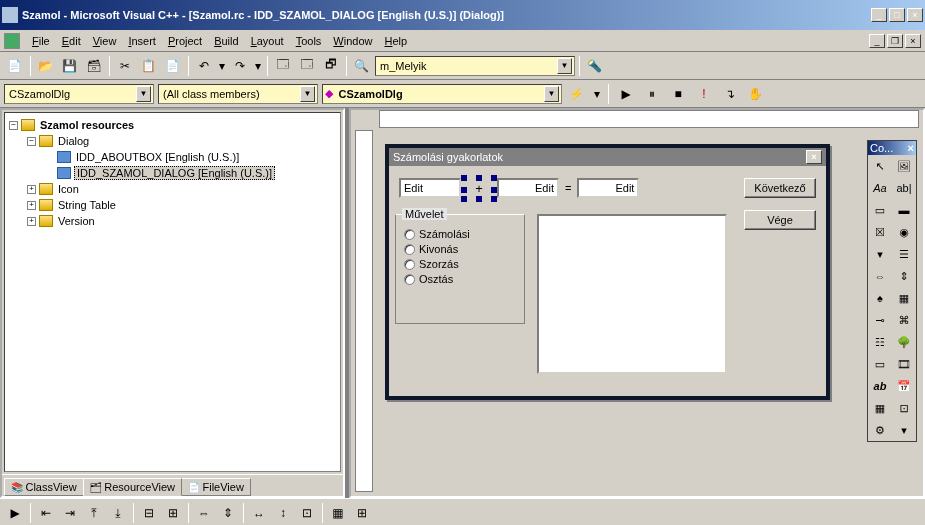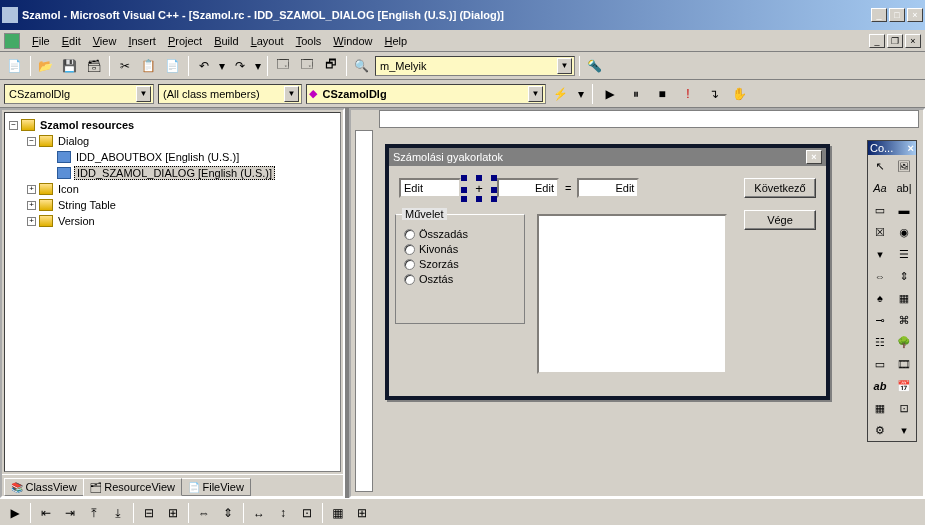--- a/index.html
+++ b/index.html
@@ -138,21 +138,21 @@
   </div>
   <div class="tsep"></div>
   <div class="tbtn">🔦</div>
 </div>
 
 <div class="toolbar2">
   <div class="combo" style="width:150px">
     <span class="txt">CSzamolDlg</span>
     <div class="arr">▼</div>
   </div>
-  <div class="combo" style="width:144px">
+  <div class="combo" style="width:160px">
     <span class="txt">(All class members)</span>
     <div class="arr">▼</div>
   </div>
   <div class="combo" style="width:240px">
     <span style="color:#c000c0;margin-right:3px">◆</span>
     <span class="txt" style="font-weight:bold">CSzamolDlg</span>
     <div class="arr">▼</div>
   </div>
   <div class="tbtn">⚡</div>
   <div class="tbtn" style="width:10px">▾</div>
@@ -252,21 +252,21 @@
                 <span style="margin-left:auto">Edit</span>
               </div>
           </div>
           <div class="btn3d" style="position:absolute; top:12px; right:10px; width:72px"><span>Következő</span></div>
           <div class="btn3d" style="position:absolute; top:44px; right:10px; width:72px"><span>Vége</span></div>
 
           <div class="groupbox" style="position:absolute; top:48px; left:6px; width:130px; height:110px">
             <div class="legend">Művelet</div>
             <div class="radio-row">
                 <div class="radio-dot"></div>
-                <span>Összadás</span>
+                <span>Számolási</span>
               </div>
             <div class="radio-row">
                 <div class="radio-dot"></div>
                 <span>Kivonás</span>
               </div>
             <div class="radio-row">
                 <div class="radio-dot"></div>
                 <span>Szorzás</span>
               </div>
             <div class="radio-row">

